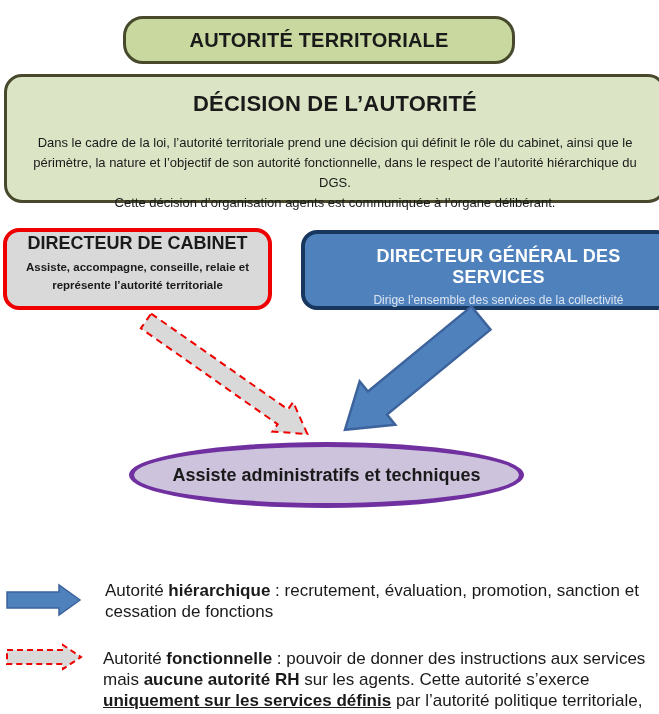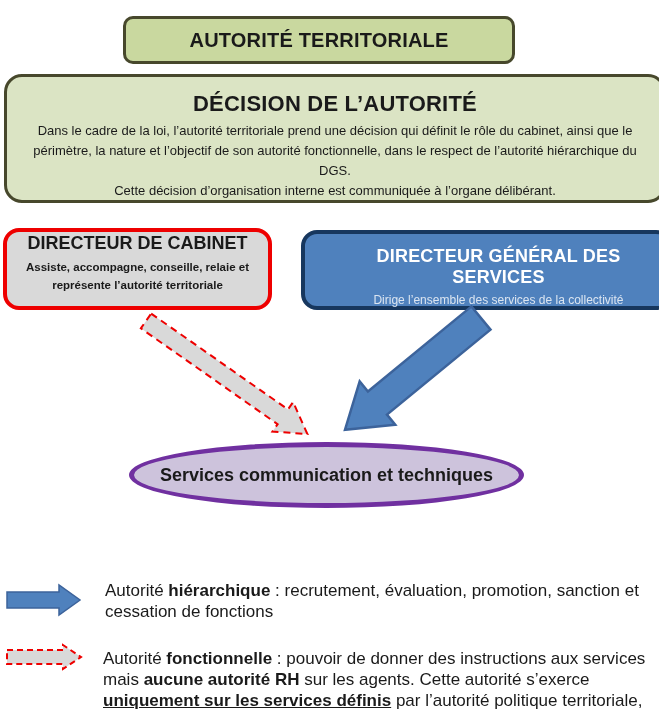--- a/index.html
+++ b/index.html
@@ -11,39 +11,39 @@
     color:#1a1a1a;
     overflow:hidden;
   }
   .abs{position:absolute;}
 
   
   .top-box{
     left:123px;top:16px;width:386px;height:42px;
     background:var(--green-fill);
     border:3px solid var(--olive-border);
-    border-radius:10px;
+    border-radius:20px;
     display:flex;align-items:center;justify-content:center;
     font-weight:700;font-size:20px;letter-spacing:.2px;
   }
 
   
   .decision-box{
     left:4px;top:74px;width:640px;height:119px;
     background:var(--green-fill-light);
     border:3px solid var(--olive-border);
     border-radius:18px;
     text-align:center;
     padding:2px 8px;
   }
   .decision-title{
     font-weight:700;font-size:22px;margin-top:12px;letter-spacing:.2px;
   }
   .decision-body{
-    font-size:13px;line-height:20px;margin:4px auto 0;width:622px;
+    font-size:13px;line-height:20px;margin:16px auto 0;width:622px;
   }
 
   
   .cabinet-box{
     left:3px;top:228px;width:261px;height:74px;
     background:var(--gray-fill);
     border:4px solid var(--red);
     border-radius:16px;
     text-align:center;
   }
@@ -88,21 +88,21 @@
 <div id="canvas">
 
   <div class="abs top-box">
     <span>AUTORITÉ TERRITORIALE</span>
   </div>
 
   <div class="abs decision-box">
     <div class="decision-title">DÉCISION DE L’AUTORITÉ</div>
     <div class="decision-body">
       <div>Dans le cadre de la loi, l’autorité territoriale prend une décision qui définit le rôle du cabinet, ainsi que le périmètre, la nature et l’objectif de son autorité fonctionnelle, dans le respect de l’autorité hiérarchique du DGS.</div>
-      <div>Cette décision d’organisation interne est communiquée à l’organe délibérant.</div>
+      <div>Cette décision d’organisation agents est communiquée à l’organe délibérant.</div>
     </div>
   </div>
 
   <div class="abs cabinet-box">
     <div class="cabinet-title">DIRECTEUR DE CABINET</div>
     <div class="cabinet-sub">Assiste, accompagne, conseille, relaie et représente l’autorité territoriale</div>
   </div>
 
   <div class="abs dgs-box">
     <div class="dgs-title">DIRECTEUR GÉNÉRAL DES SERVICES</div>
@@ -114,21 +114,21 @@
     <g transform="translate(146,321) rotate(35)">
       <polygon points="0,-9 167,-9 167,-18 197,0 167,18 167,9 0,9" style="fill:var(--gray-fill);stroke:var(--red);stroke-width:2;stroke-dasharray:7 5;stroke-linejoin:miter;"></polygon>
     </g>
 
     <g transform="translate(481,318) rotate(140.6)">
       <polygon points="0,-15 134,-15 134,-28 176,0 134,28 134,15 0,15" style="fill:var(--blue-fill);stroke:var(--blue-arrow-outline);stroke-width:2.5;stroke-linejoin:miter;"></polygon>
     </g>
   </svg>
 
   <div class="abs services-ellipse">
-    <span>Services communication et techniques</span>
+    <span>Assiste administratifs et techniques</span>
   </div>
 
   <svg class="abs" style="left:6px;top:583px;" width="76" height="34" xmlns="http://www.w3.org/2000/svg">
     <polygon points="1,9 53,9 53,2 74,17 53,32 53,25 1,25" style="fill:var(--blue-fill);stroke:var(--blue-arrow-outline);stroke-width:1.5;stroke-linejoin:miter;"></polygon>
   </svg>
   <div class="abs legend-text legend-text-1"><span>Autorité </span><span style="font-weight: 700;">hiérarchique</span><span> : recrutement, évaluation, promotion, sanction et cessation de fonctions</span></div>
 
   <svg class="abs" style="left:5px;top:641px;" width="78" height="32" xmlns="http://www.w3.org/2000/svg">
     <polygon points="2,9 58,9 58,4 76,16 58,28 58,23 2,23" style="fill:var(--gray-fill);stroke:var(--red);stroke-width:2;stroke-dasharray:6 4;stroke-linejoin:miter;"></polygon>
   </svg>

